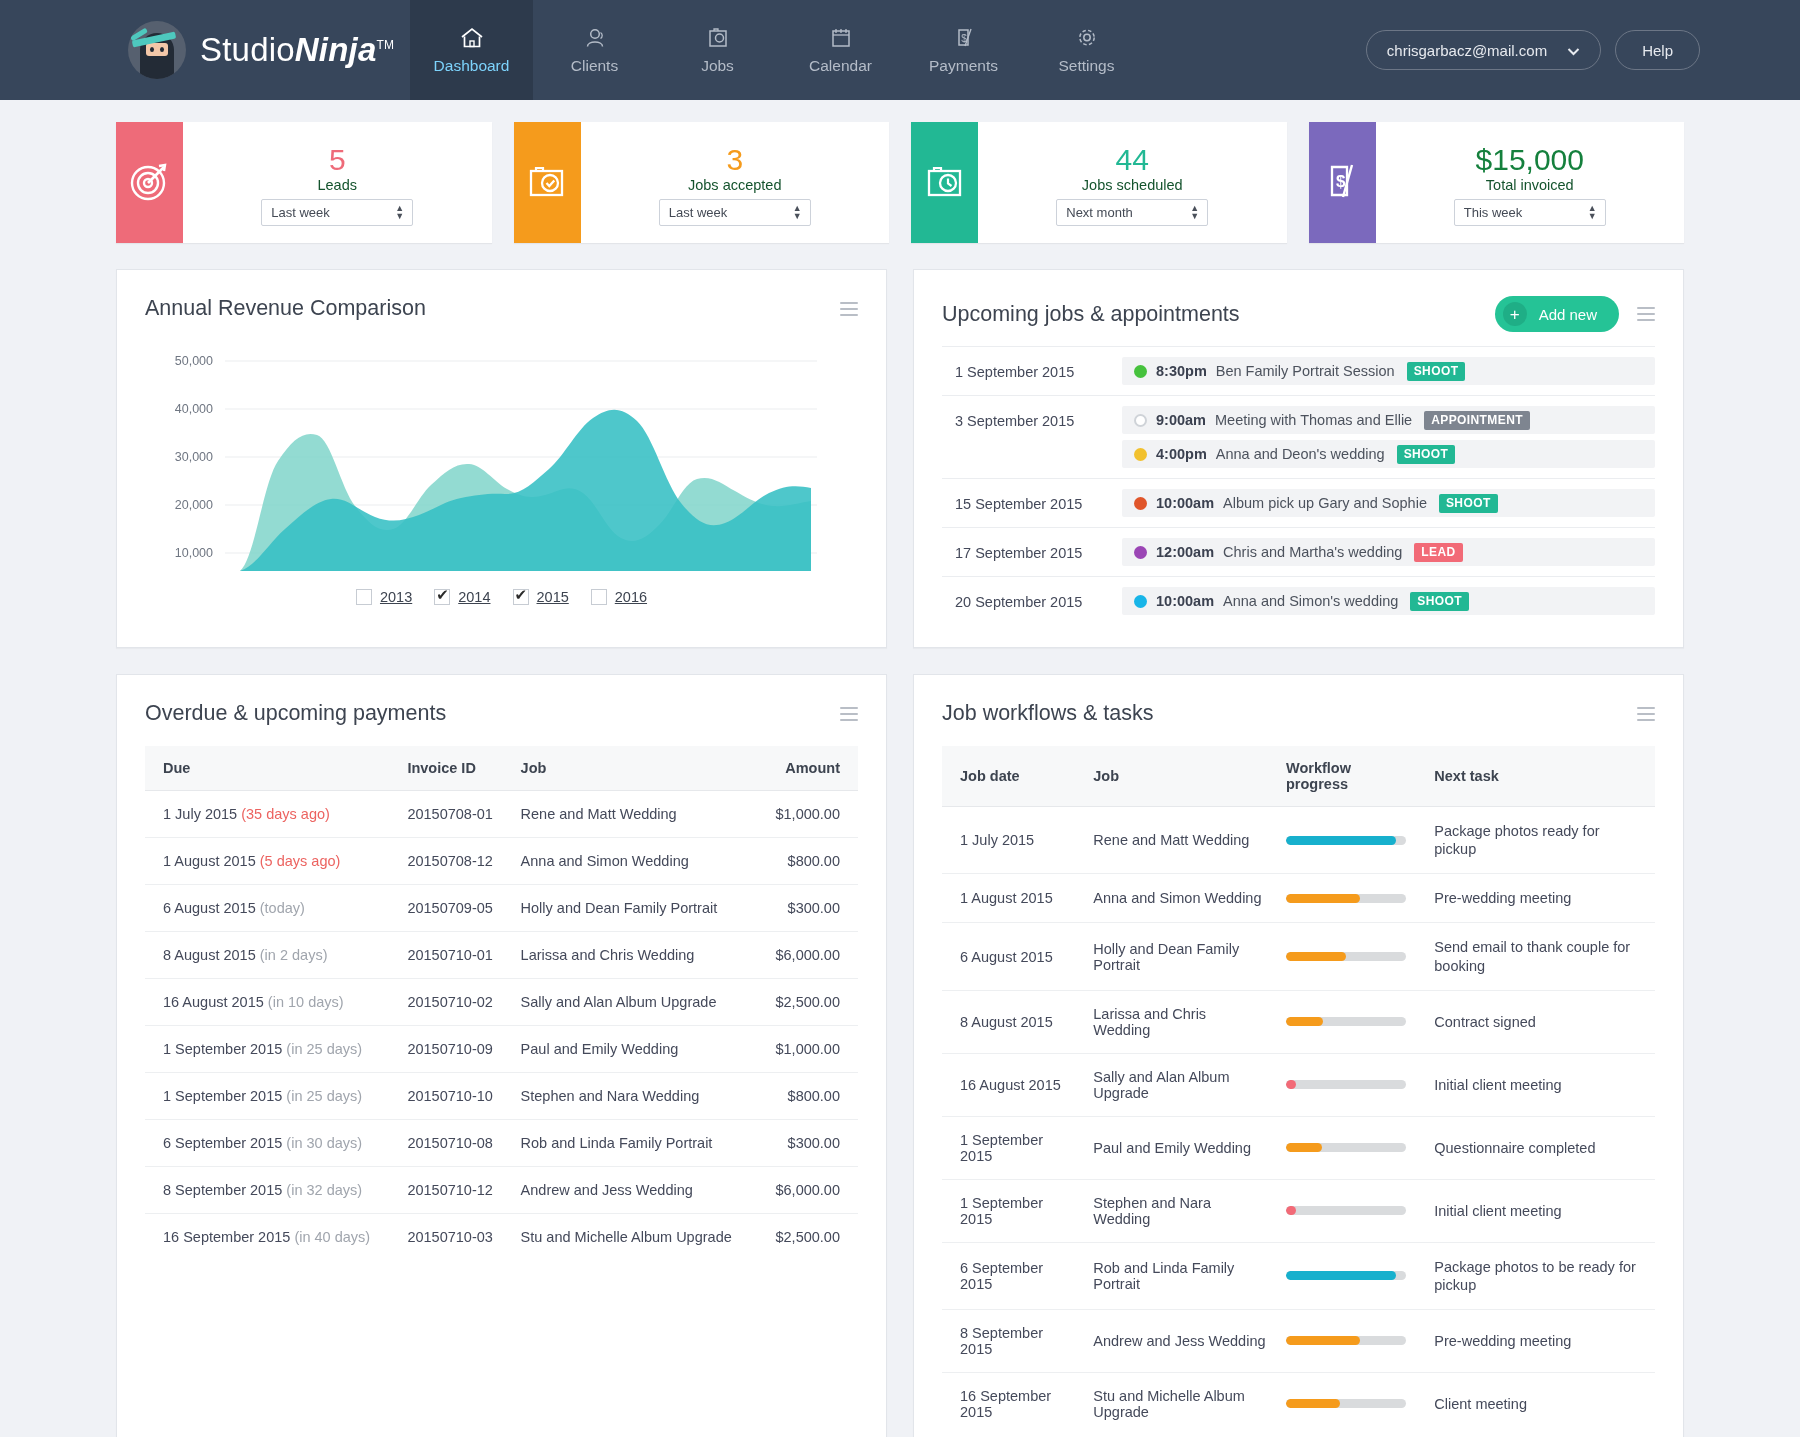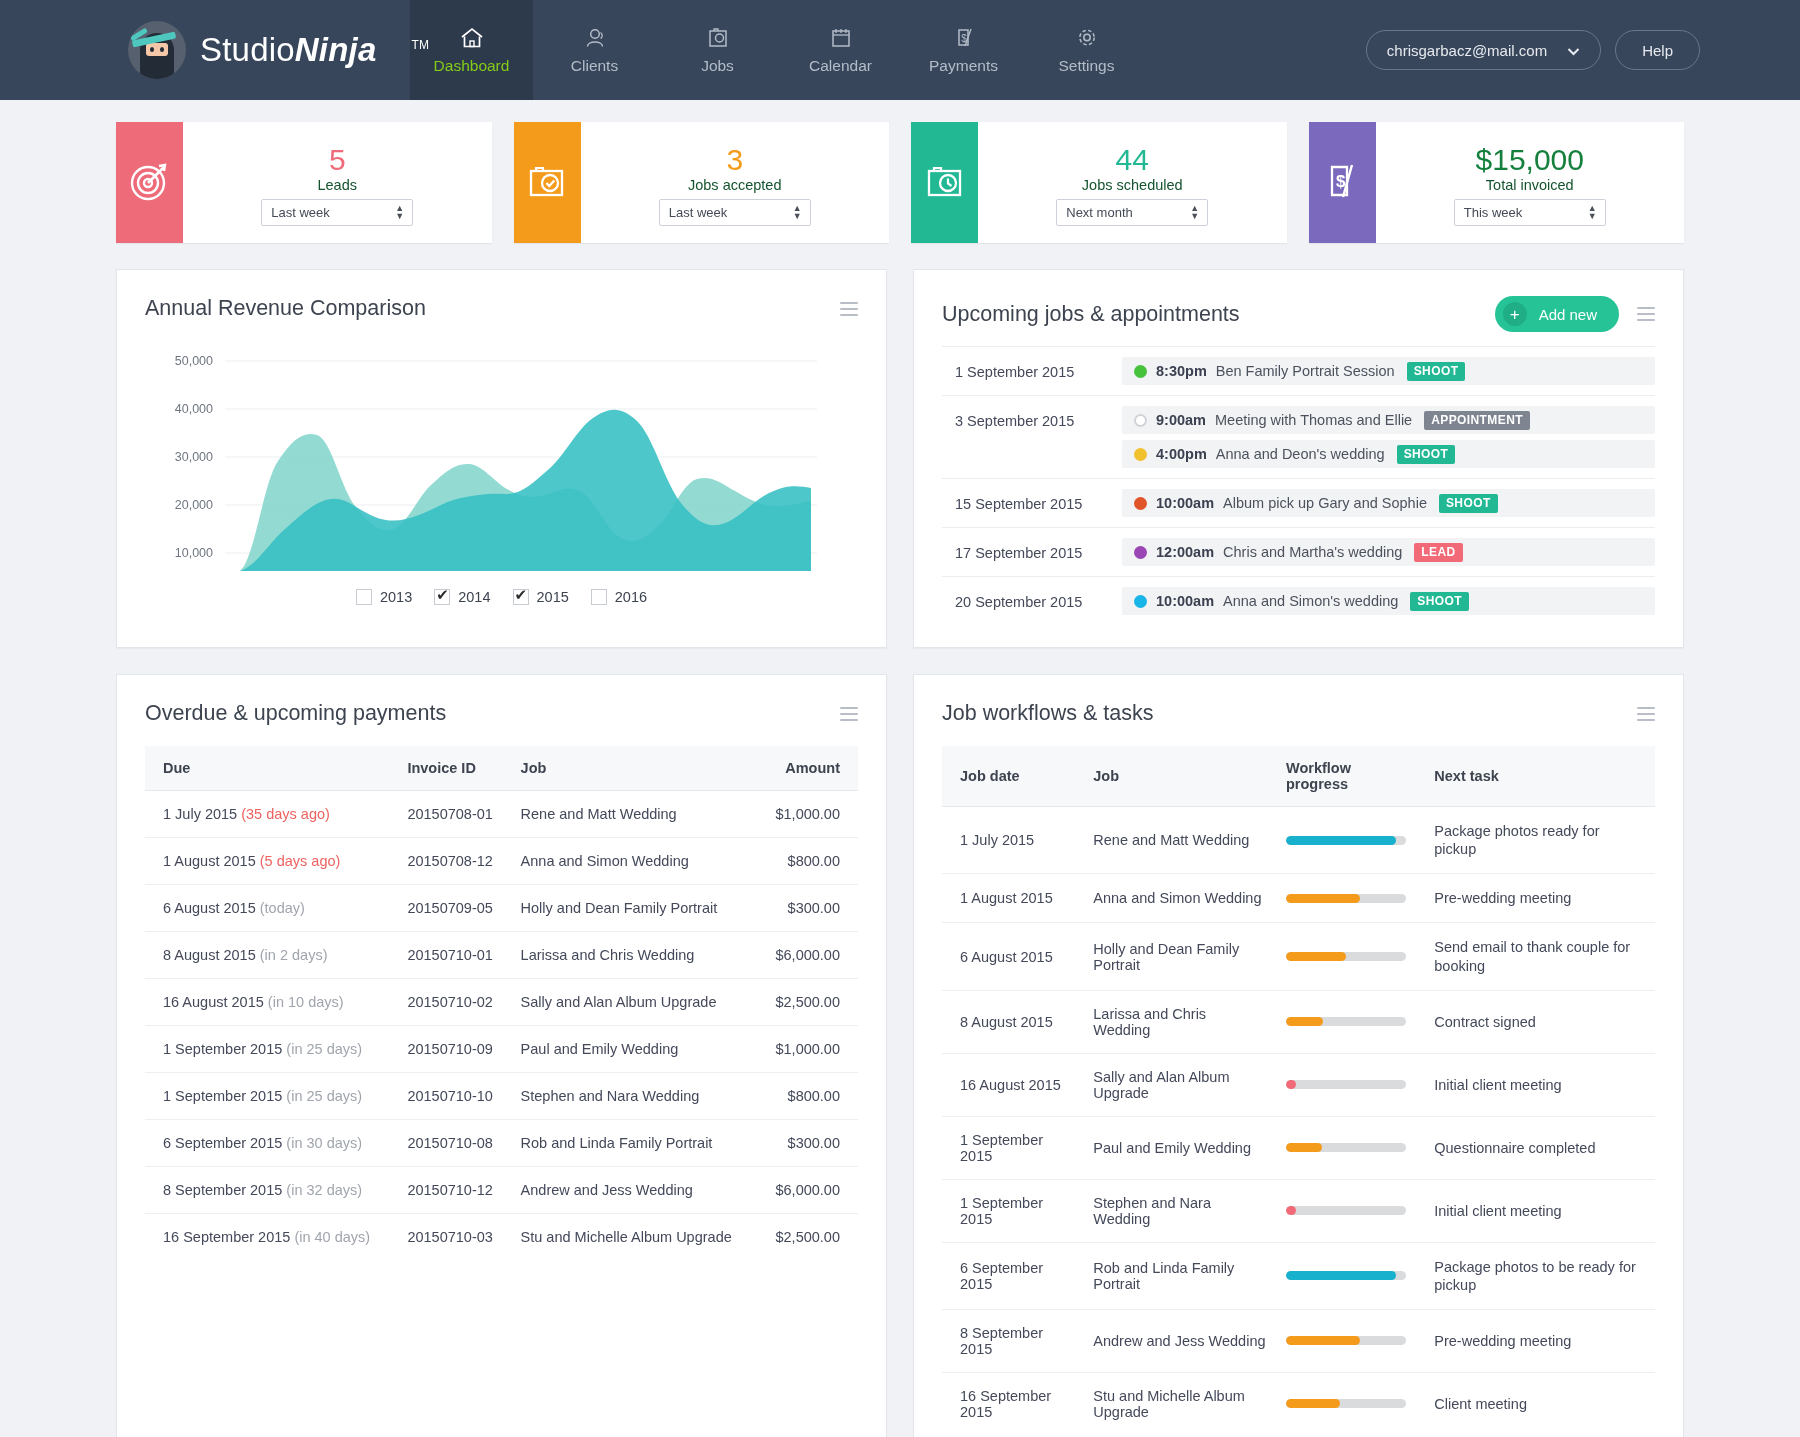--- a/index.html
+++ b/index.html
@@ -58,32 +58,32 @@
   .ninja-logo .band-tail {
     position: absolute; left: 2px; top: 11px;
     width: 18px; height: 5px;
     background: #4ec8be; transform: rotate(-32deg); border-radius: 2px;
   }
   .brandtext {
     color: #fff; font-size: 33px; letter-spacing: .2px;
     position: relative; white-space: nowrap;
   }
   .brandtext b { font-weight: 700; font-style: italic; }
-  .brandtext sup { font-size: 12px; vertical-align: super; margin-left: 35px; }
+  .brandtext sup { font-size: 12px; vertical-align: super; }
 
   .navitems { display: flex; align-items: stretch; }
   .navitem {
     width: 123px;
     display: flex; flex-direction: column;
     align-items: center; justify-content: center;
     gap: 7px;
     color: #b4bcc8; font-size: 15.5px;
     cursor: pointer;
   }
-  .navitem.active { background: #2d3a4c; color: #84cc16; }
+  .navitem.active { background: #2d3a4c; color: #7dd3fc; }
   .navitem svg { display: block; }
 
   .navright {
     position: absolute; right: 100px; top: 0; height: 100px;
     display: flex; align-items: center; gap: 14px;
   }
   .userpill {
     border: 1px solid #6c7686; border-radius: 22px;
     height: 40px; padding: 0 20px;
     display: flex; align-items: center; gap: 20px;
@@ -165,21 +165,21 @@
     cursor: pointer;
   }
   .addnew .plus {
     width: 24px; height: 24px; border-radius: 50%;
     background: #1fae86; display: flex;
     align-items: center; justify-content: center;
     font-size: 17px; line-height: 1;
   }
 
   
-  .chart-area { padding: 22px 28px 0 28px; position: relative; }
+  .chart-area { padding: 22px 28px 0 28px; position: relative; text-decoration: underline; }
   .chart-svg { display: block; }
   .ytick { font-size: 12.5px; fill: #6f7682; font-family: "Liberation Sans", sans-serif; }
   .legend {
     display: flex; justify-content: center; gap: 22px;
     padding: 16px 0 28px 0;
   }
   .legend-item { display: flex; align-items: center; gap: 8px; font-size: 14.5px; color: #3d4450; cursor: pointer; }
   .cbox {
     width: 16px; height: 16px; border: 1px solid #c7ccd3;
     background: #fff; position: relative; flex: none;

